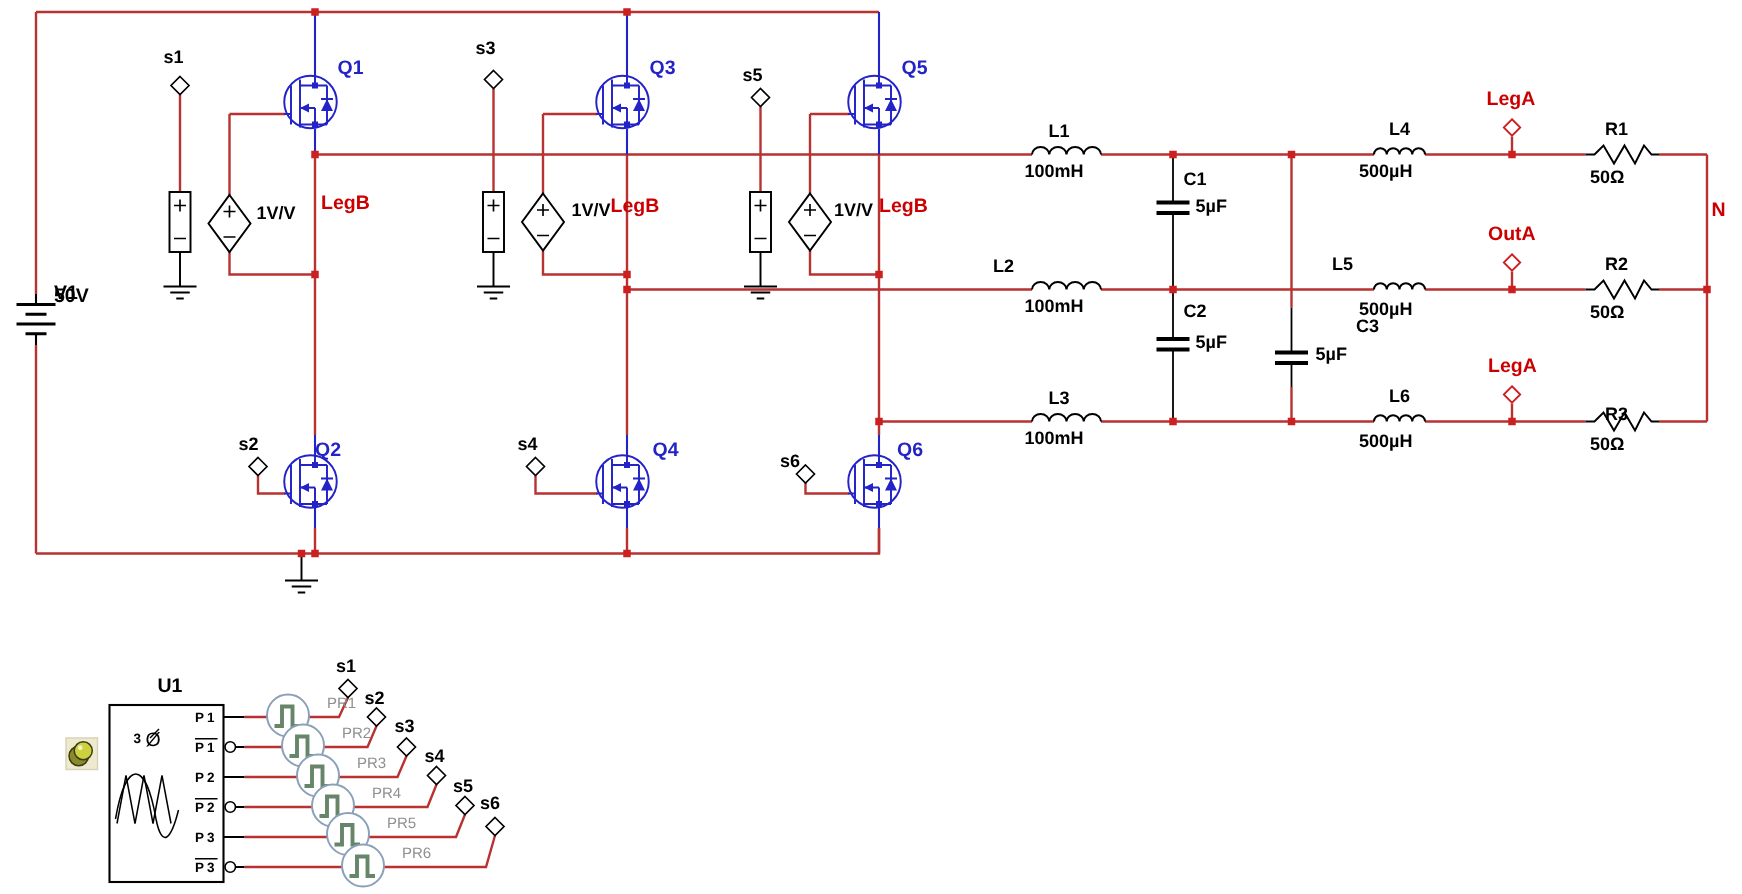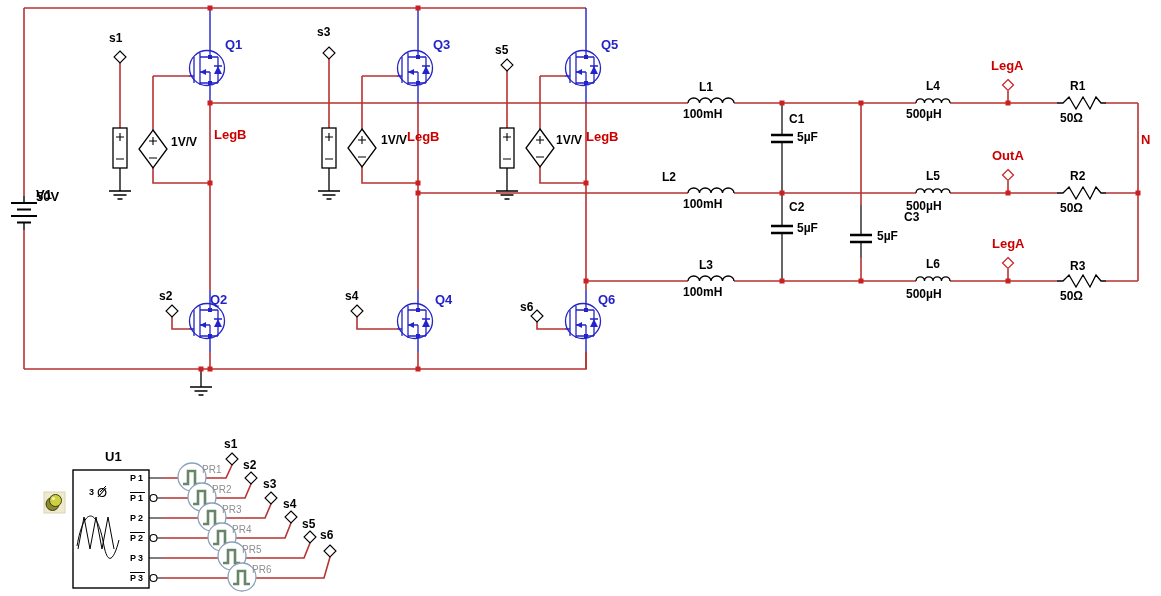--- a/index.html
+++ b/index.html
@@ -2,21 +2,21 @@
 <html><head>
 <meta charset="utf-8">
 <style>
   html,body{margin:0;padding:0;background:#ffffff;}
   #canvas{position:relative;width:1161px;height:596px;background:#ffffff;overflow:hidden;
           font-family:"Liberation Sans",sans-serif;}
   #wires-svg{position:absolute;left:0;top:0;}
   .lbl{position:absolute;font:bold 12px "Liberation Sans",sans-serif;color:#000;white-space:nowrap;}
   .qlbl{position:absolute;font:bold 12px "Liberation Sans",sans-serif;color:#2323c8;white-space:nowrap;}
   .nlbl{position:absolute;font:bold 12px "Liberation Sans",sans-serif;color:#cc0000;white-space:nowrap;}
-  .prlbl{position:absolute;font:10px "Liberation Sans",sans-serif;color:#8f8f8f;white-space:nowrap;}
+  .prlbl{position:absolute;font:10px "Liberation Sans",sans-serif;color:#8f8f8f;white-space:nowrap;margin-left:16px;}
   .pinlbl{position:absolute;font:bold 9px "Liberation Sans",sans-serif;color:#000;width:25px;
           text-align:right;letter-spacing:2px;white-space:nowrap;}
   .ovl{text-decoration:overline;}
   .big{font-size:13px;}
   .phi3{position:absolute;font:bold 9px "Liberation Sans",sans-serif;color:#000;}
   .phis{position:absolute;font:13px "Liberation Sans",sans-serif;color:#000;}
 </style>
 </head>
 <body>
 
@@ -297,30 +297,30 @@
 
   <span class="lbl" style="left:789px;top:112px">C1</span>
   <span class="lbl" style="left:797px;top:130px">5µF</span>
   <span class="lbl" style="left:789px;top:200px">C2</span>
   <span class="lbl" style="left:797px;top:221px">5µF</span>
   <span class="lbl" style="left:904px;top:210px">C3</span>
   <span class="lbl" style="left:877px;top:229px">5µF</span>
 
   <span class="lbl" style="left:926px;top:79px">L4</span>
   <span class="lbl" style="left:906px;top:107px">500µH</span>
-  <span class="lbl" style="left:926px;top:169px">L5</span>
+  <span class="lbl" style="left:888px;top:169px">L5</span>
   <span class="lbl" style="left:906px;top:199px">500µH</span>
   <span class="lbl" style="left:926px;top:257px">L6</span>
   <span class="lbl" style="left:906px;top:287px">500µH</span>
 
   <span class="lbl" style="left:1070px;top:79px">R1</span>
   <span class="lbl" style="left:1060px;top:111px">50Ω</span>
   <span class="lbl" style="left:1070px;top:169px">R2</span>
   <span class="lbl" style="left:1060px;top:201px">50Ω</span>
-  <span class="lbl" style="left:1070px;top:259px">R3</span>
+  <span class="lbl" style="left:1070px;top:269px">R3</span>
   <span class="lbl" style="left:1060px;top:289px">50Ω</span>
 
   <span class="nlbl big" style="left:991px;top:58px">LegA</span>
   <span class="nlbl big" style="left:992px;top:148px">OutA</span>
   <span class="nlbl big" style="left:992px;top:236px">LegA</span>
   <span class="nlbl big" style="left:1141px;top:132px">N</span>
 
   <span class="lbl big" style="left:105px;top:449px">U1</span>
   <span class="phi3" style="left:89px;top:487px">3</span>
   <span class="phis" style="left:97px;top:485px">Ø</span>

